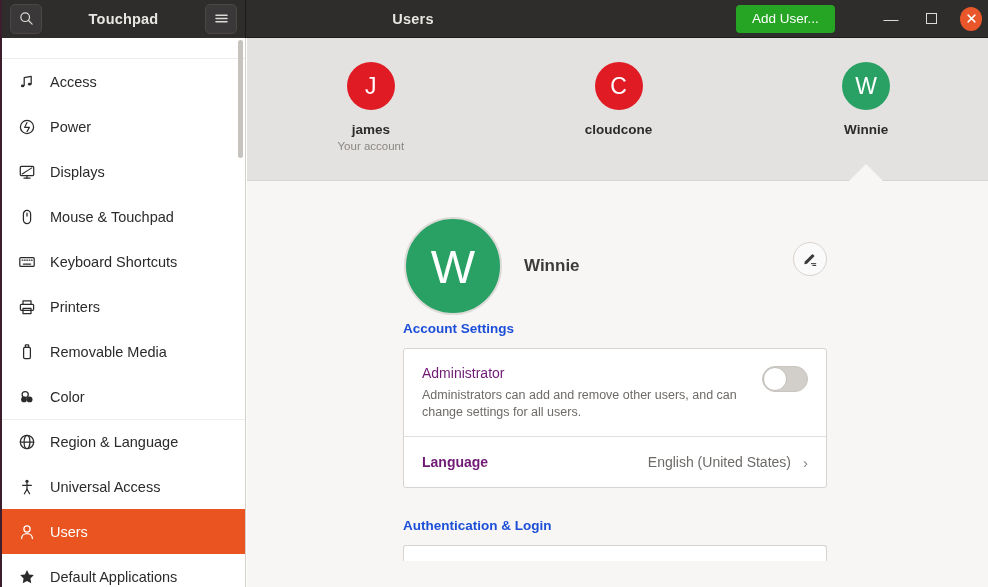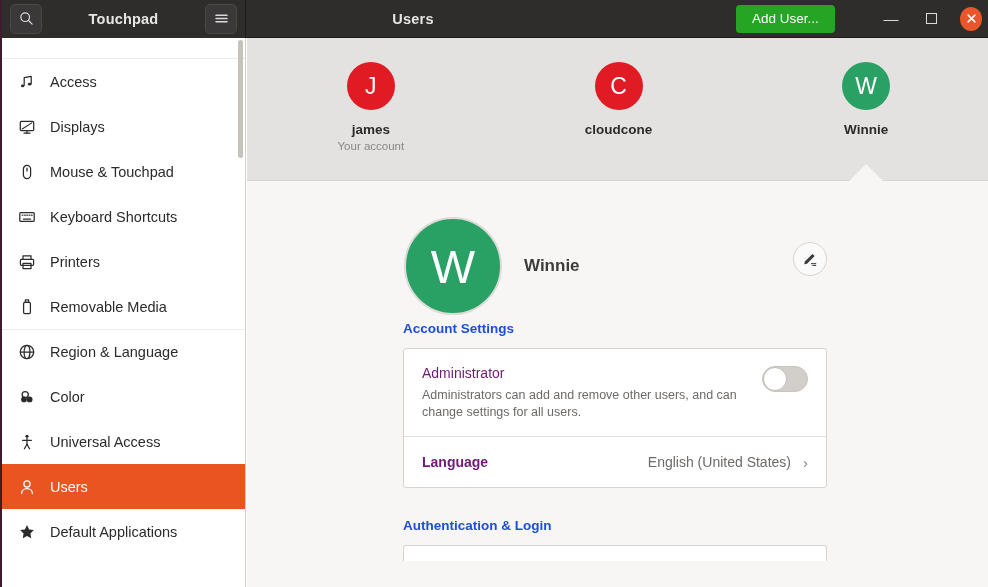--- a/index.html
+++ b/index.html
@@ -375,20 +375,29 @@
               <path d="M6.2 12.3V4.6l7-1.3v7.4"></path>
               <ellipse cx="4.6" cy="12.9" rx="1.7" ry="1.4" fill="#2b2b2b" stroke="none"></ellipse>
               <ellipse cx="11.6" cy="11.2" rx="1.7" ry="1.4" fill="#2b2b2b" stroke="none"></ellipse>
             </svg>
           </span>
           <span class="slabel">Access</span>
         </div>
         <div class="side-item">
           <span class="sicon">
             <svg width="18" height="18" viewBox="0 0 18 18" fill="none" stroke="#2b2b2b" stroke-width="1.25" stroke-linecap="round" stroke-linejoin="round">
+              <circle cx="9" cy="9" r="6.6"></circle>
+              <path d="M9 4.6 6.6 9.4h4.8L9 13.6" stroke-width="1.15"></path>
+            </svg>
+          </span>
+          <span class="slabel">Power</span>
+        </div>
+        <div class="side-item">
+          <span class="sicon">
+            <svg width="18" height="18" viewBox="0 0 18 18" fill="none" stroke="#2b2b2b" stroke-width="1.25" stroke-linecap="round" stroke-linejoin="round">
               <rect x="2.3" y="3.4" width="13.4" height="9.2" rx="1"></rect>
               <line x1="6" y1="15.2" x2="12" y2="15.2"></line>
               <line x1="9" y1="12.6" x2="9" y2="15.2"></line>
               <line x1="4.2" y1="11" x2="13.8" y2="4.9" stroke-width="1.1"></line>
             </svg>
           </span>
           <span class="slabel">Displays</span>
         </div>
         <div class="side-item">
           <span class="sicon">
@@ -425,39 +434,39 @@
         </div>
         <div class="side-item">
           <span class="sicon">
             <svg width="18" height="18" viewBox="0 0 18 18" fill="none" stroke="#2b2b2b" stroke-width="1.25" stroke-linecap="round" stroke-linejoin="round">
               <rect x="5.6" y="4.4" width="6.8" height="11.2" rx="1.3"></rect>
               <rect x="7.3" y="1.9" width="3.4" height="2.5" rx="0.5"></rect>
             </svg>
           </span>
           <span class="slabel">Removable Media</span>
         </div>
+        <div class="side-item">
+          <span class="sicon">
+            <svg width="18" height="18" viewBox="0 0 18 18" fill="none" stroke="#2b2b2b" stroke-width="1.25" stroke-linecap="round" stroke-linejoin="round">
+              <circle cx="7.2" cy="6.6" r="3.1"></circle>
+              <circle cx="6" cy="11.4" r="2.9" fill="#2b2b2b" stroke="none"></circle>
+              <circle cx="11.6" cy="11.4" r="2.9" fill="#2b2b2b" stroke="none"></circle>
+            </svg>
+          </span>
+          <span class="slabel">Color</span>
+        </div>
         <div class="side-item sep">
           <span class="sicon">
             <svg width="18" height="18" viewBox="0 0 18 18" fill="none" stroke="#2b2b2b" stroke-width="1.25" stroke-linecap="round" stroke-linejoin="round">
               <circle cx="9" cy="9" r="6.7"></circle>
               <ellipse cx="9" cy="9" rx="2.9" ry="6.7"></ellipse>
               <line x1="2.3" y1="9" x2="15.7" y2="9"></line>
             </svg>
           </span>
           <span class="slabel">Region &amp; Language</span>
-        </div>
-        <div class="side-item">
-          <span class="sicon">
-            <svg width="18" height="18" viewBox="0 0 18 18" fill="none" stroke="#2b2b2b" stroke-width="1.25" stroke-linecap="round" stroke-linejoin="round">
-              <circle cx="7.2" cy="6.6" r="3.1"></circle>
-              <circle cx="6" cy="11.4" r="2.9" fill="#2b2b2b" stroke="none"></circle>
-              <circle cx="11.6" cy="11.4" r="2.9" fill="#2b2b2b" stroke="none"></circle>
-            </svg>
-          </span>
-          <span class="slabel">Color</span>
         </div>
         <div class="side-item">
           <span class="sicon">
             <svg width="18" height="18" viewBox="0 0 18 18" fill="none" stroke="#2b2b2b" stroke-width="1.25" stroke-linecap="round" stroke-linejoin="round">
               <circle cx="9" cy="3.3" r="1.6" fill="#2b2b2b" stroke="none"></circle>
               <line x1="9" y1="5.6" x2="9" y2="11.3"></line>
               <line x1="4.6" y1="7.3" x2="13.4" y2="7.3"></line>
               <line x1="9" y1="11.3" x2="6.4" y2="15.8"></line>
               <line x1="9" y1="11.3" x2="11.6" y2="15.8"></line>
             </svg>

